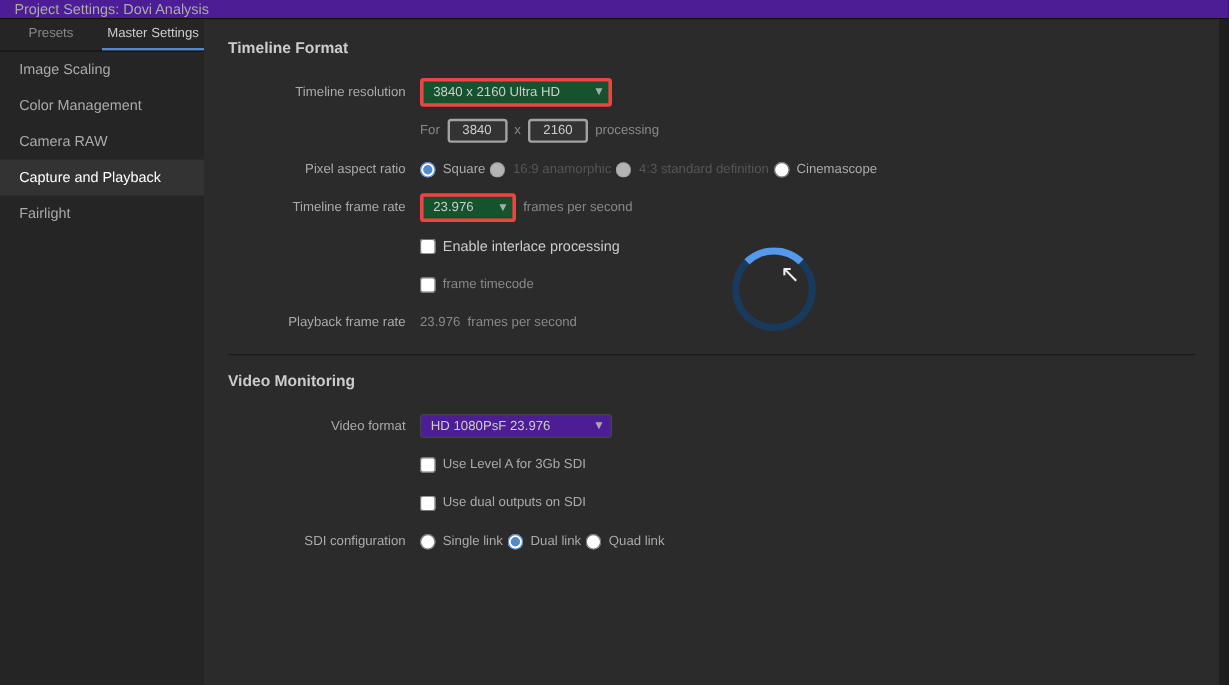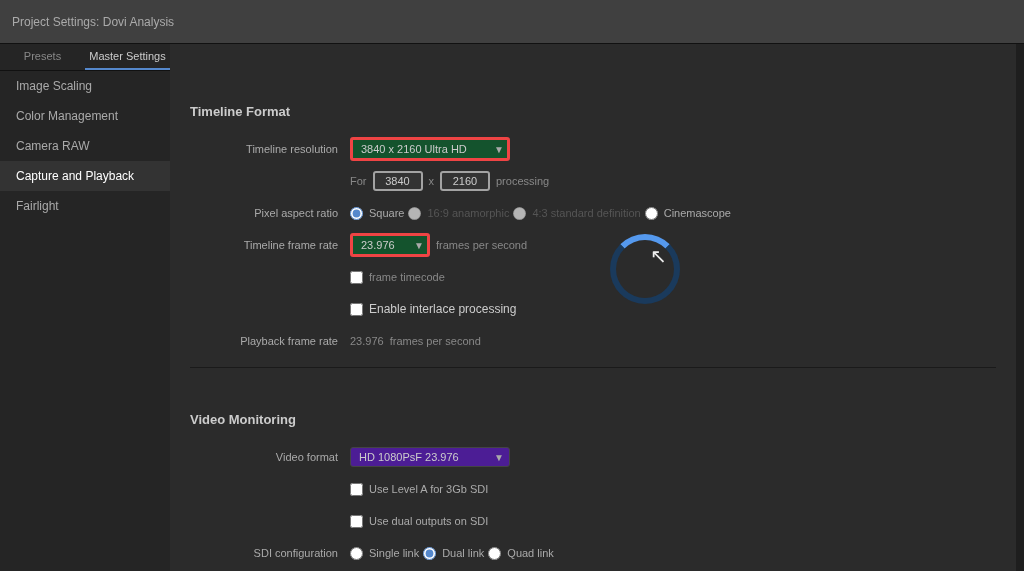--- a/index.html
+++ b/index.html
@@ -10,22 +10,22 @@
       color: #ccc;
       width: 1024px;
       height: 571px;
       overflow: hidden;
       display: flex;
       flex-direction: column;
     }
 
     
     .title-bar {
-      background: #404040;
-      height: 44px;
+      background: #4c1d95;
+      height: 16px;
       display: flex;
       align-items: center;
       padding: 0 12px;
       border-bottom: 1px solid #111;
     }
     .title-bar-text {
       color: #aaa;
       font-size: 12px;
     }
 
@@ -120,21 +120,20 @@
       padding: 16px 20px;
       position: relative;
     }
 
     .section-title {
       font-size: 13px;
       color: #ccc;
       font-weight: bold;
       margin-bottom: 14px;
       padding-bottom: 4px;
-      margin-top: 44px;
     }
 
     
     .form-row {
       display: flex;
       align-items: center;
       margin-bottom: 8px;
       min-height: 24px;
     }
     .form-label {
@@ -376,29 +375,29 @@
             <span class="chevron">▼</span>
           </div>
           <span class="static-text">frames per second</span>
         </div>
       </div>
 
       <div class="form-row">
         <div class="form-label"></div>
         <div class="form-content">
           <input type="checkbox" style="">
+          <span>Enable interlace processing</span>
+        </div>
+      </div>
+
+      <div class="form-row">
+        <div class="form-label"></div>
+        <div class="form-content">
+          <input type="checkbox" style="">
           <span class="static-text">frame timecode</span>
-        </div>
-      </div>
-
-      <div class="form-row">
-        <div class="form-label"></div>
-        <div class="form-content">
-          <input type="checkbox" style="">
-          <span>Enable interlace processing</span>
         </div>
       </div>
 
       <div class="form-row">
         <div class="form-label">Playback frame rate</div>
         <div class="form-content">
           <span class="static-text">23.976</span>
           <span class="static-text">frames per second</span>
         </div>
       </div>

